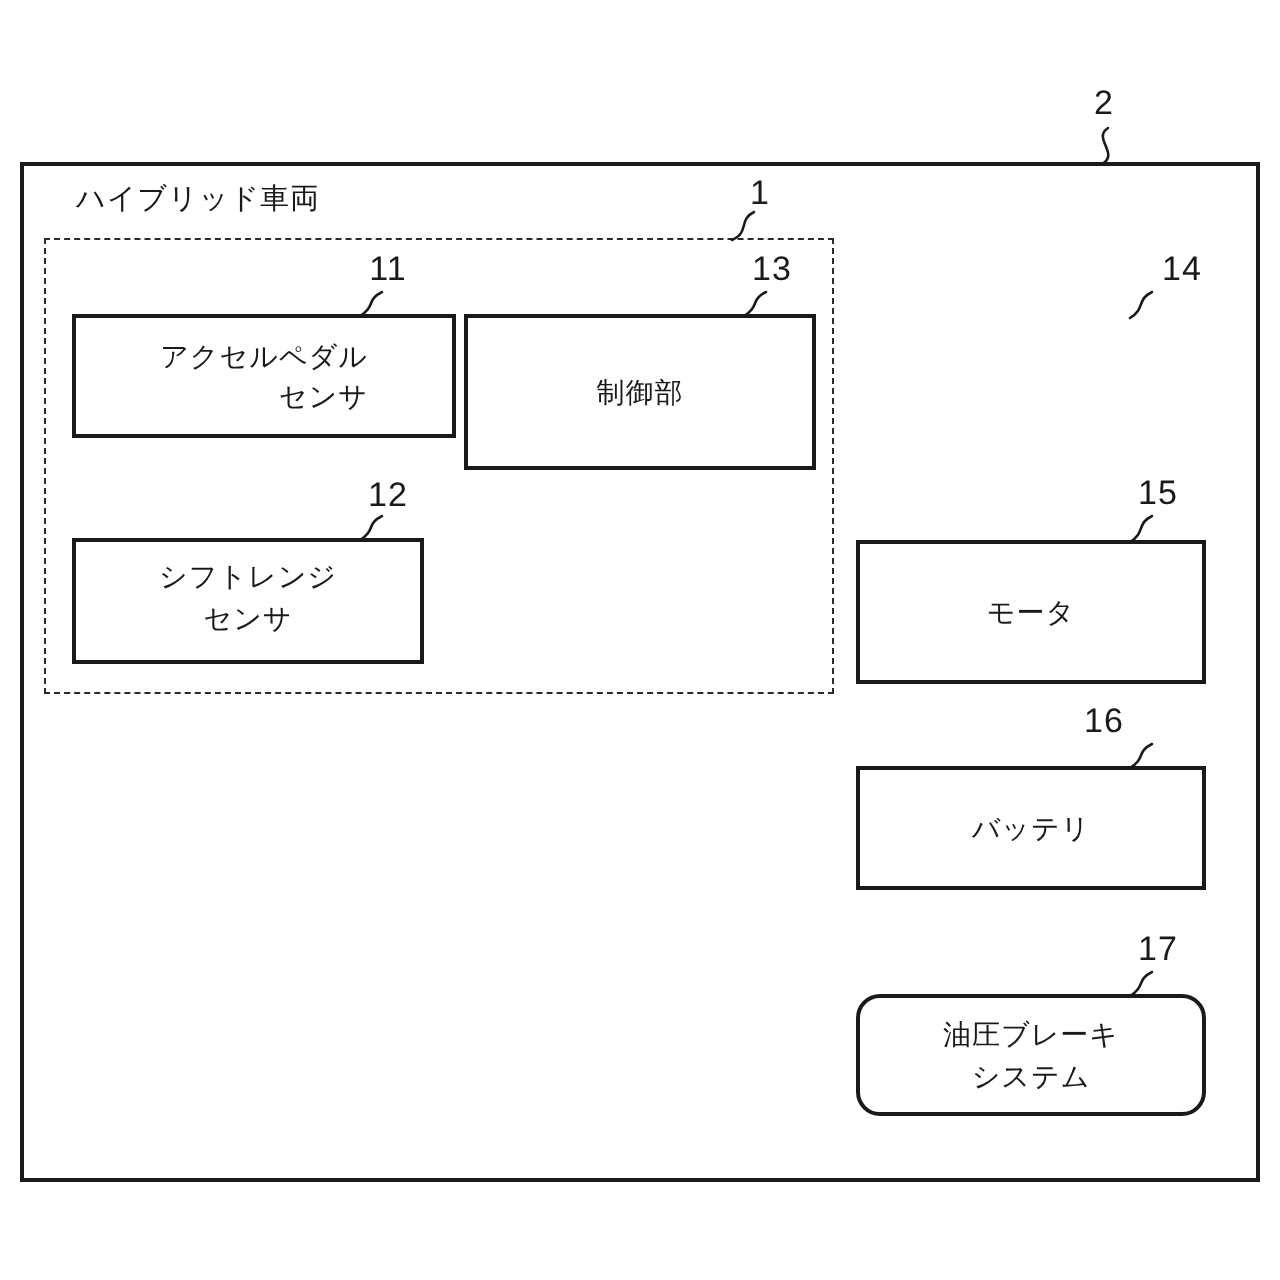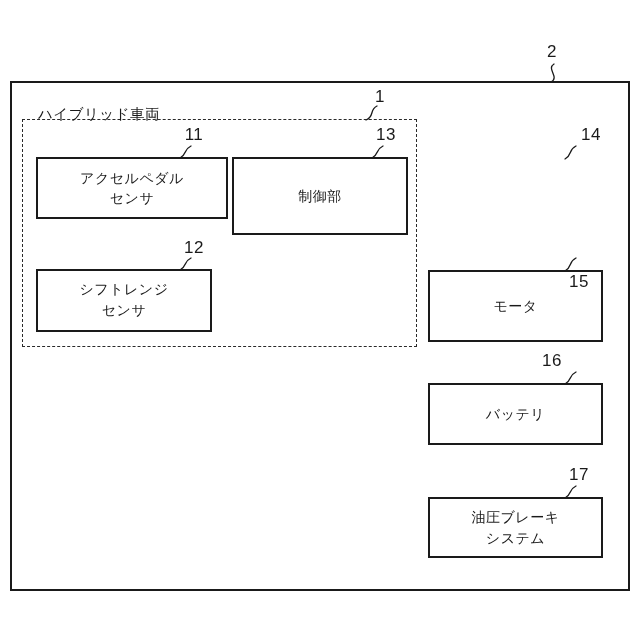--- a/index.html
+++ b/index.html
@@ -26,21 +26,20 @@
     box-sizing: border-box;
     background: #ffffff;
   }
   .system-title {
     position: absolute;
     left: 38px;
     top: 90px;
     font-size: 14.5px;
     letter-spacing: 0.5px;
     white-space: nowrap;
-    margin-top: 15px;
   }
   .dashed-group {
     position: absolute;
     left: 22px;
     top: 119px;
     width: 395px;
     height: 228px;
     border: 1.6px dashed #2a2a2a;
     box-sizing: border-box;
   }
@@ -75,35 +74,35 @@
     height: 640px;
     pointer-events: none;
   }
   .leader-svg path {
     fill: none;
     stroke: #1a1a1a;
     stroke-width: 1.3;
     stroke-linecap: round;
   }
   
-  .b11 { left: 36px;  top: 157px; width: 192px; height: 62px; }
+  .b11 { left: 36px;  top: 157px; width: 192px; height: 62px; text-align: right; }
   .b12 { left: 36px;  top: 269px; width: 176px; height: 63px; font-family: Liberation Mono, monospace; }
   .b13 { left: 232px; top: 157px; width: 176px; height: 78px; }
   .b14 { left: 428px; top: 158px; width: 175px; height: 61px; }
   .b15 { left: 428px; top: 270px; width: 175px; height: 72px; }
   .b16 { left: 428px; top: 383px; width: 175px; height: 62px; }
-  .b17 { left: 428px; top: 497px; width: 175px; height: 61px; }
+  .b17 { left: 428px; top: 497px; width: 175px; height: 61px; border-radius: 12px; }
   
   .r2  { left: 534px; top: 42px; }
   .r1  { left: 362px; top: 87px; }
   .r11 { left: 176px; top: 125px; }
   .r12 { left: 176px; top: 238px; }
   .r13 { left: 368px; top: 125px; }
   .r14 { left: 561px; top: 125px; margin-left: 12px; }
-  .r15 { left: 561px; top: 237px; margin-top: 35px; }
+  .r15 { left: 561px; top: 237px; }
   .r16 { left: 534px; top: 351px; }
   .r17 { left: 561px; top: 465px; }
 </style>
 </head>
 <body>
 
 <div class="canvas">
 
   <div class="outer-box"></div>
 

